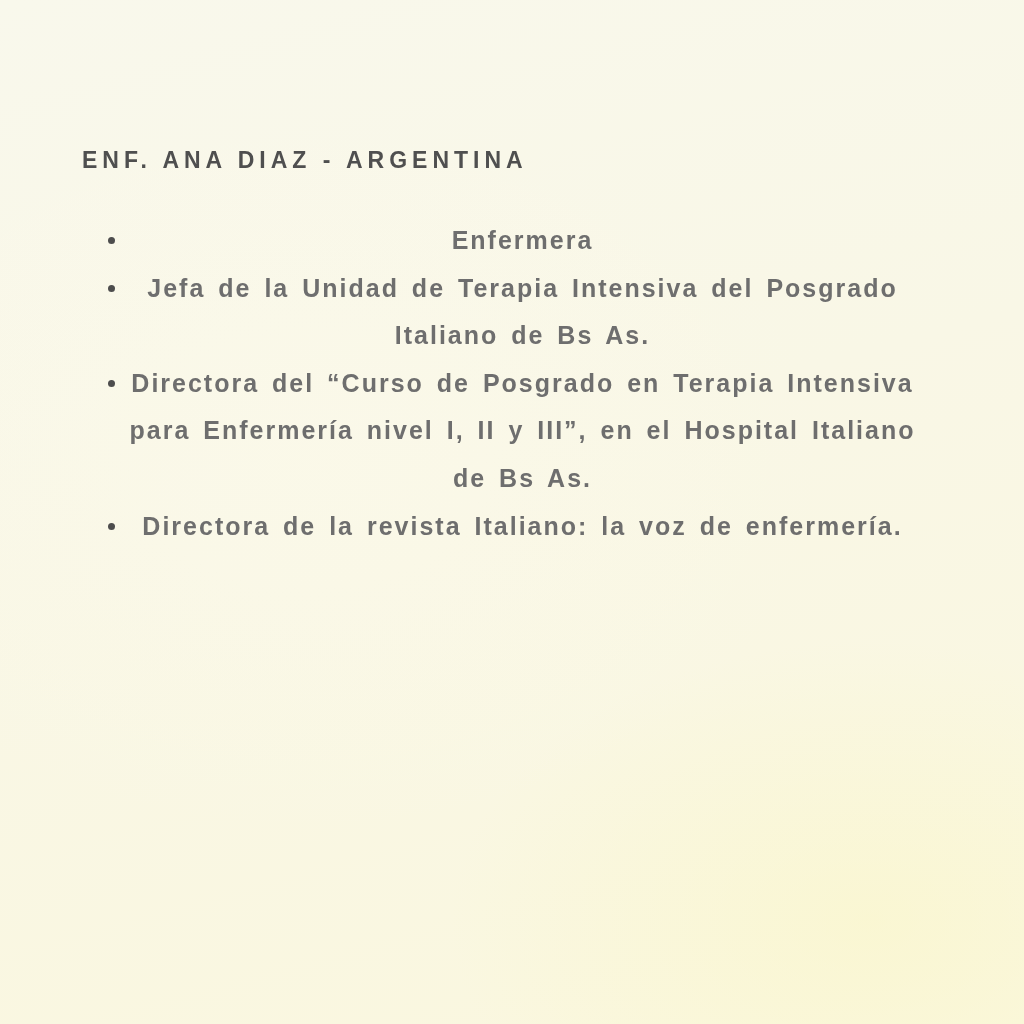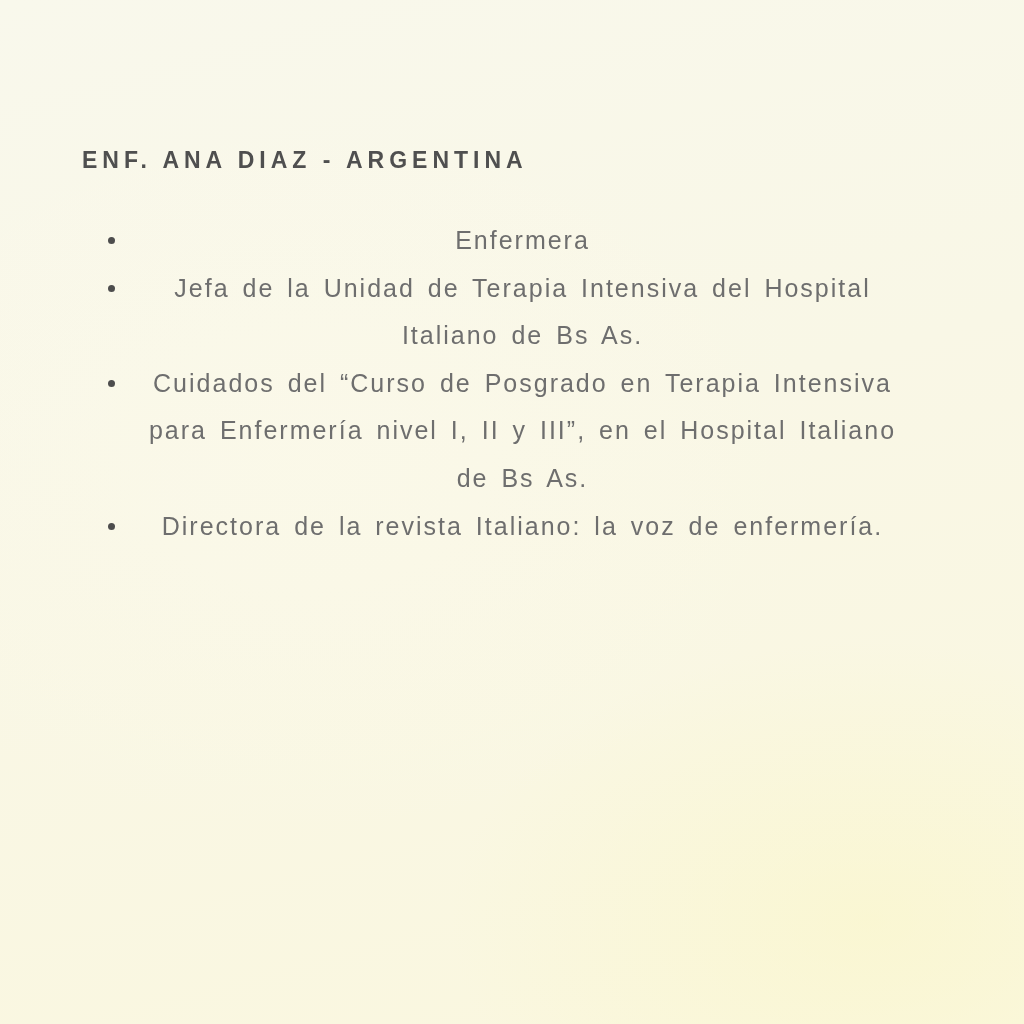--- a/index.html
+++ b/index.html
@@ -38,37 +38,38 @@
     list-style: none;
   }
   .bullet-list li {
     position: relative;
     padding-left: 19px;
     font-size: 25px;
     line-height: 47.6px;
     letter-spacing: 2px;
     word-spacing: 4px;
     color: #6e6e6e;
+    font-weight: bold;
   }
   .bullet-list li::before {
     content: "";
     position: absolute;
     left: 0;
     top: 20px;
     width: 7px;
     height: 7px;
     border-radius: 50%;
     background: #4d4d4d;
   }
 </style>
 </head>
 <body>
 
 <div class="page">
   <h1 class="title">ENF. ANA DIAZ - ARGENTINA</h1>
 
   <ul class="bullet-list">
     <li>Enfermera</li>
-    <li>Jefa de la Unidad de Terapia Intensiva del Hospital Italiano de Bs As.</li>
-    <li>Cuidados del “Curso de Posgrado en Terapia Intensiva para Enfermería nivel I, II y III”, en el Hospital Italiano de Bs As.</li>
+    <li>Jefa de la Unidad de Terapia Intensiva del Posgrado Italiano de Bs As.</li>
+    <li>Directora del “Curso de Posgrado en Terapia Intensiva para Enfermería nivel I, II y III”, en el Hospital Italiano de Bs As.</li>
     <li>Directora de la revista Italiano: la voz de enfermería.</li>
   </ul>
 </div>
 
 </body></html>

